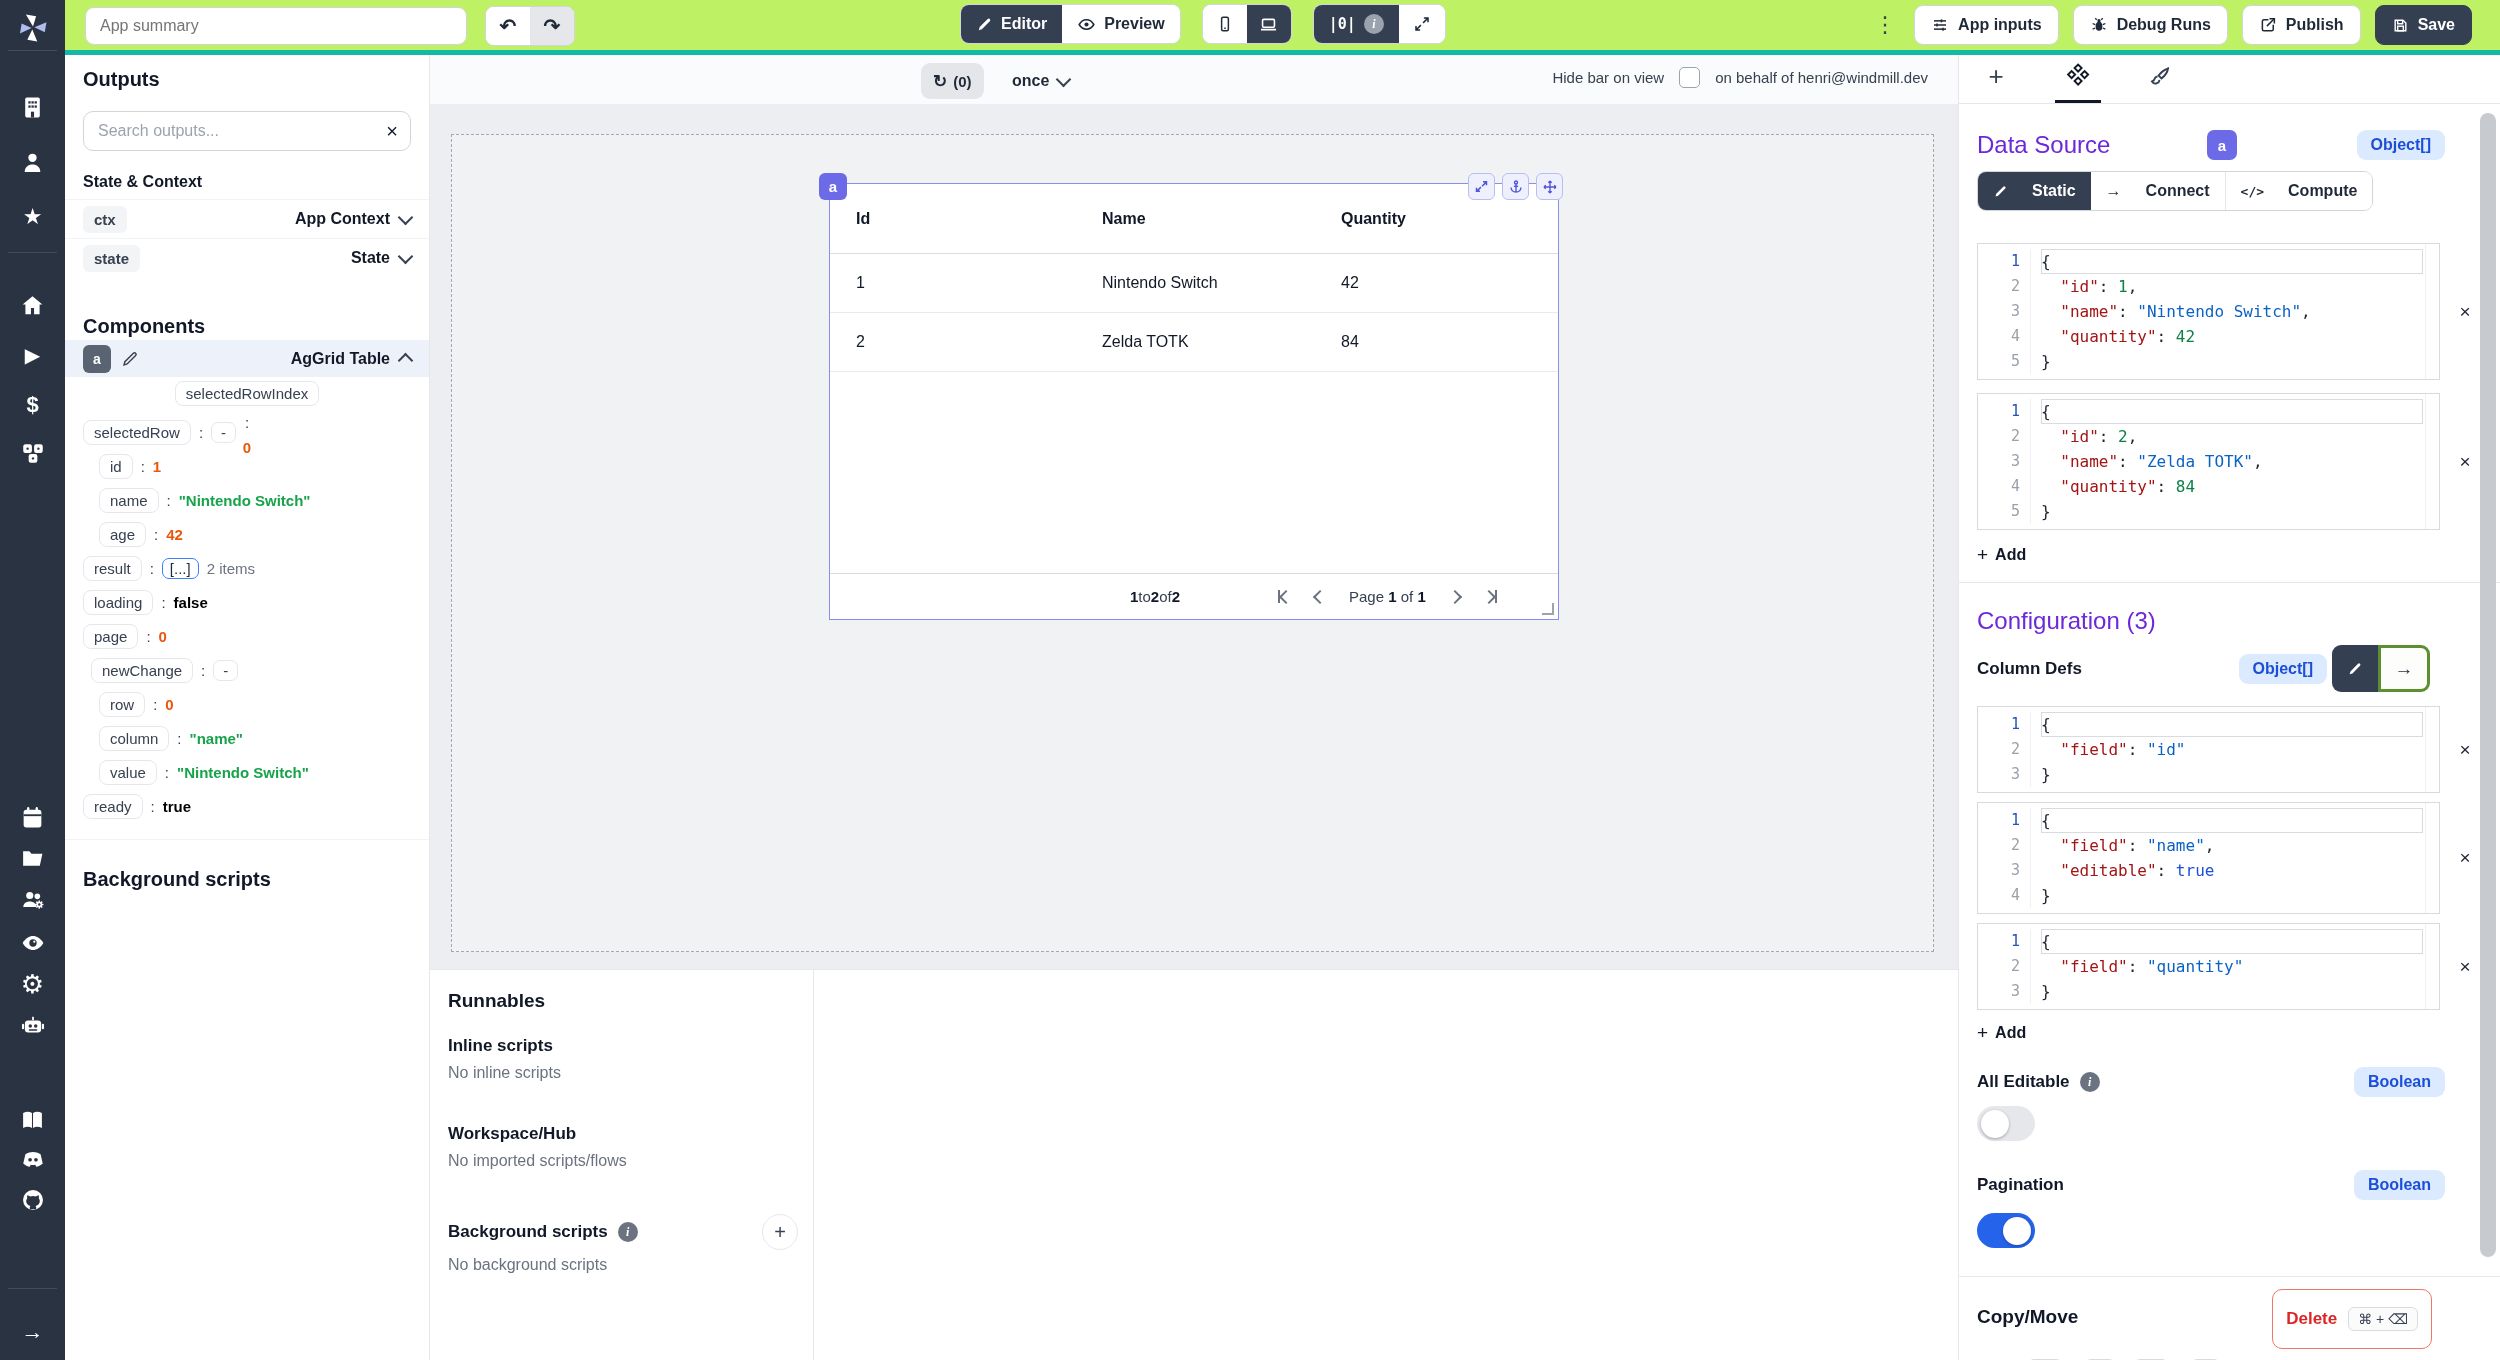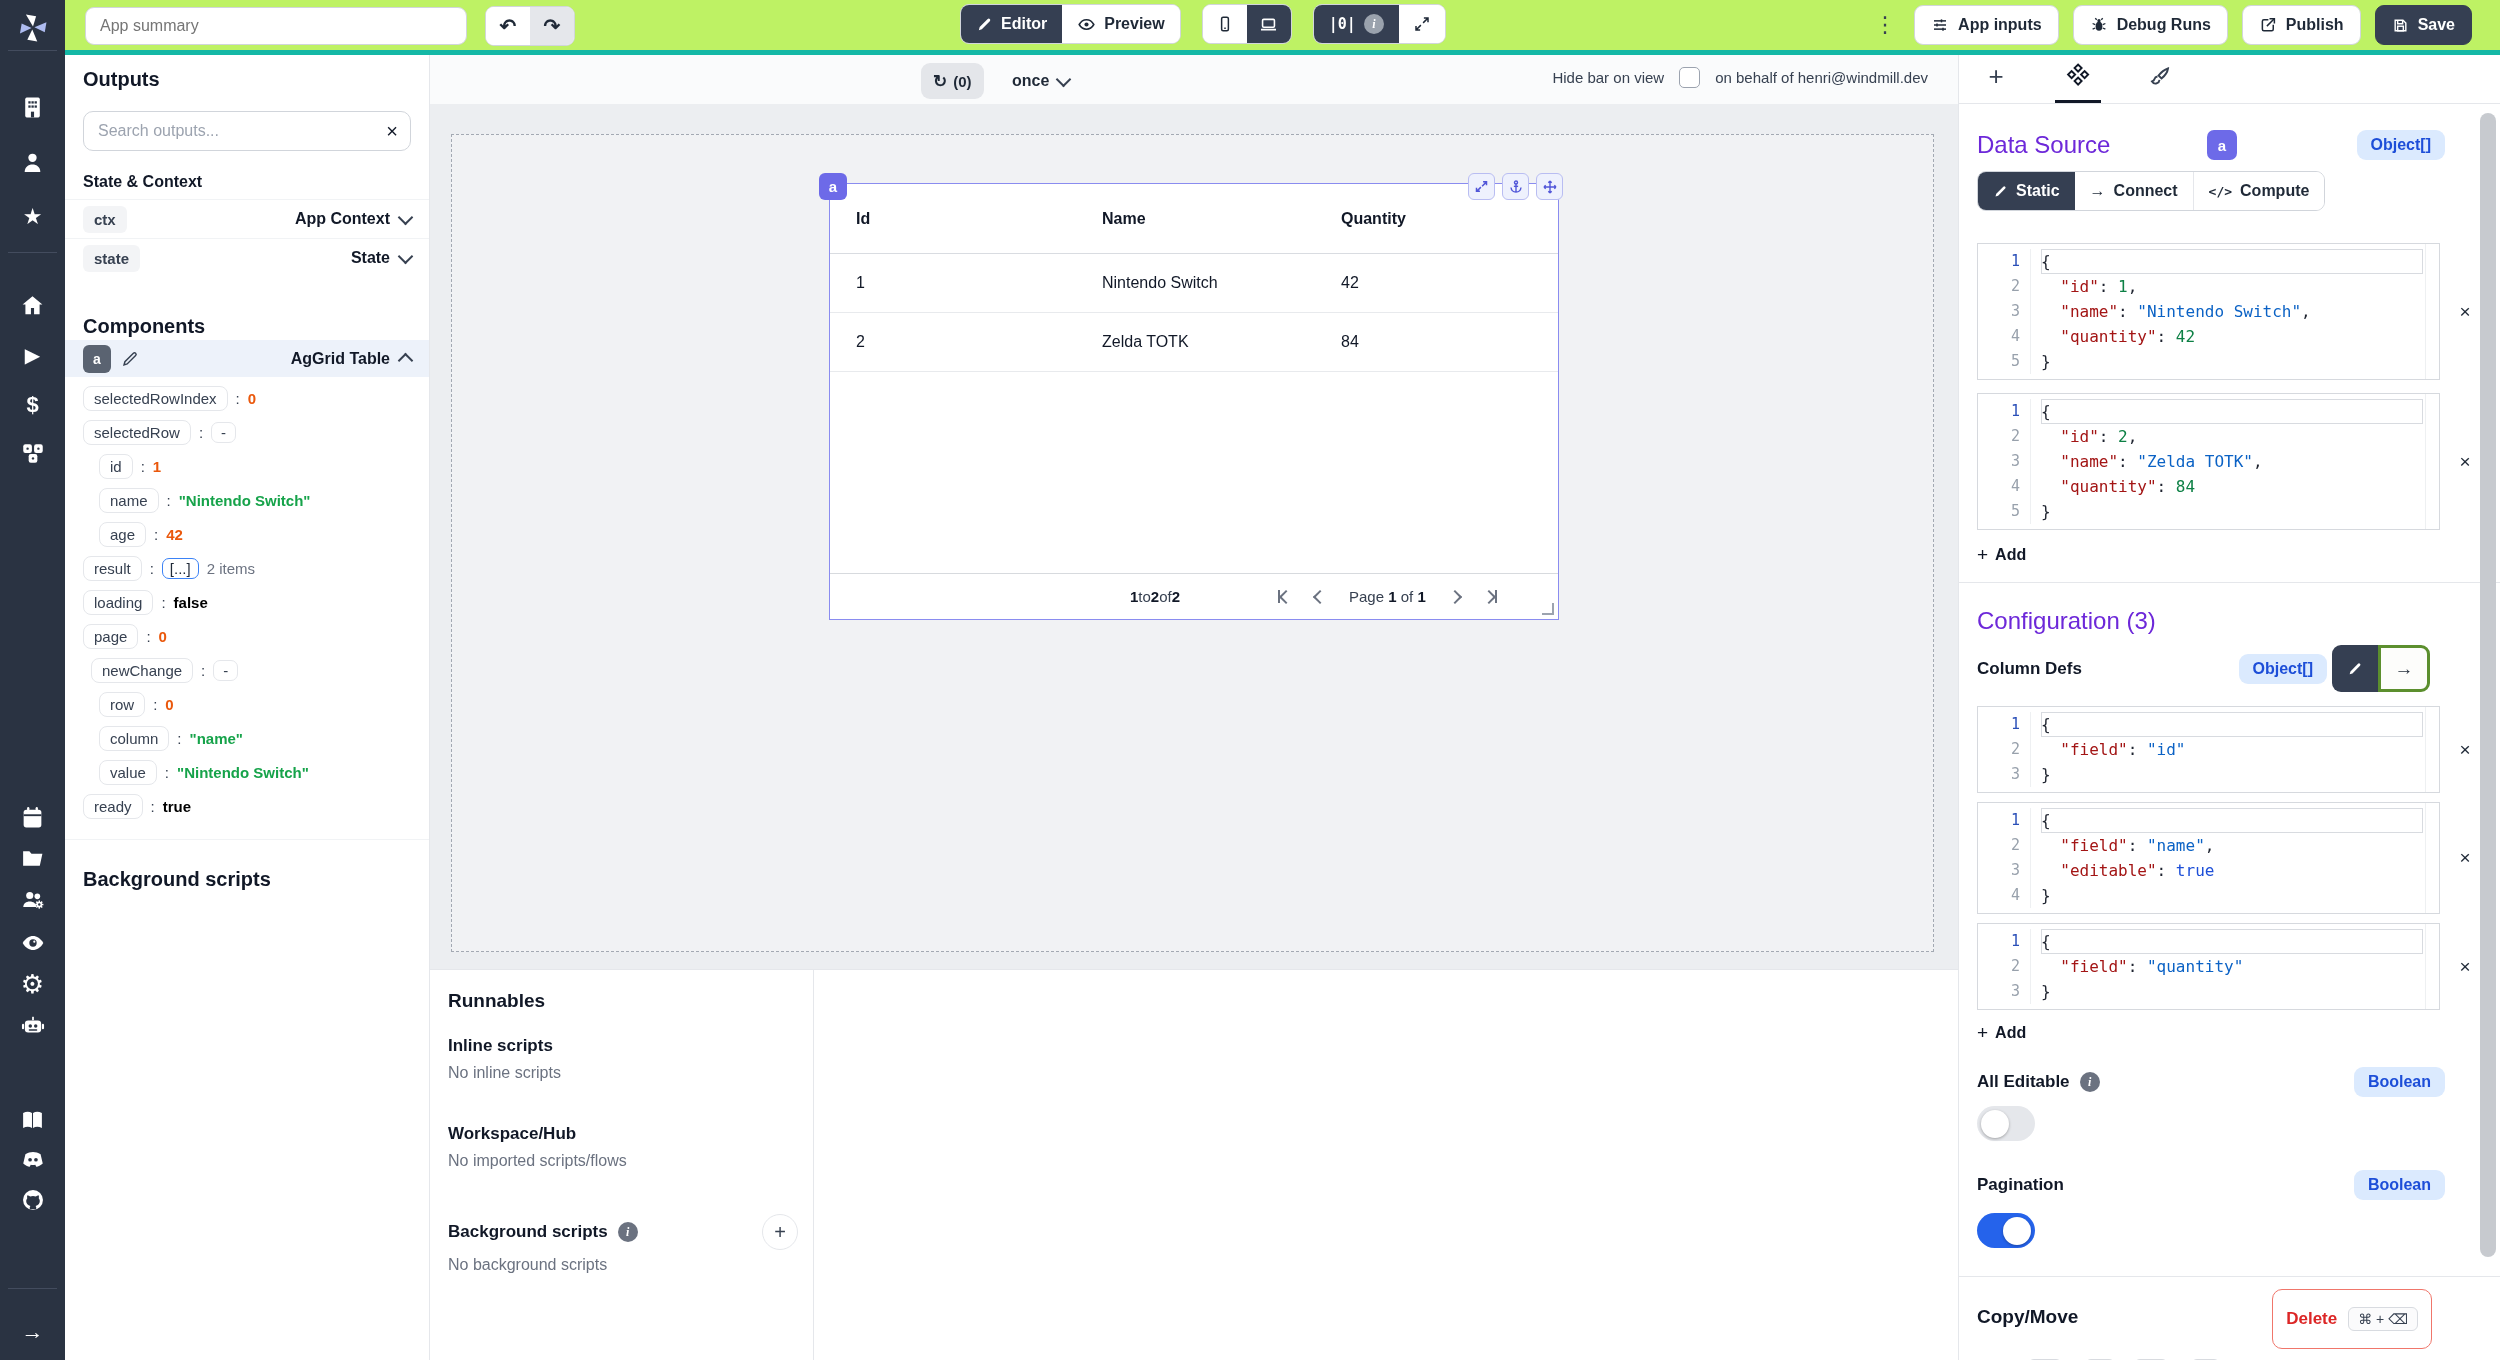--- a/index.html
+++ b/index.html
@@ -106,21 +106,21 @@
   .rtabs{height:54px;border-bottom:1px solid #e5e7eb;display:flex;align-items:stretch;padding-left:14px;gap:36px;box-sizing:border-box}
   .rtab{width:46px;display:flex;align-items:center;justify-content:center;color:#374151;box-sizing:border-box}
   .rtab.active{border-bottom:3px solid #111827}
   .rbody{padding:0 18px}
   .rp-row{display:flex;align-items:center;position:relative}
   .rp-h{font-size:24px;font-weight:400;color:#6d28d9}
   .ds-head{margin-top:24px;height:34px}
   .itag{position:absolute;left:230px;width:30px;height:30px;border-radius:7px;background:#6d6ae8;color:#fff;font-weight:700;font-size:15px;display:flex;align-items:center;justify-content:center}
   .typepill{position:absolute;right:37px;background:#dbeafe;color:#1d4ed8;font-weight:700;font-size:16px;padding:6px 14px;border-radius:9px}
   .modes{margin-top:9px;height:40px;display:inline-flex;border:1px solid #d1d5db;border-radius:9px;overflow:hidden;box-sizing:border-box}
-  .modes>*{display:flex;align-items:center;gap:8px;padding:0 15px;font-size:16px;font-weight:700;color:#1f2937;background:#fff;border-right:1px solid #e5e7eb}
+  .modes>*{display:flex;align-items:center;gap:24px;padding:0 15px;font-size:16px;font-weight:700;color:#1f2937;background:#fff;border-right:1px solid #e5e7eb}
   .modes>*:last-child{border-right:none}
   .modes .on{background:#353f52;color:#fff;border-right:none}
   .mono{font-family:"DejaVu Sans Mono",monospace}
 
   .ce-row{display:flex;align-items:center;gap:8px}
   .code-editor{flex:1;border:1px solid #d6d9de;background:#fff;display:flex;font-family:"DejaVu Sans Mono",monospace;font-size:16px;line-height:25px;padding:5px 0;position:relative}
   .gutter{width:42px;text-align:right;padding-right:10px;color:#98a1ac;font-size:15px}
   .gutter .a{color:#2b50b8}
   .codearea{flex:1;border-left:1px solid #eef0f2;padding:0 16px 0 10px;position:relative}
   .codearea::after{content:'';position:absolute;right:13px;top:-5px;bottom:-5px;width:1px;background:#eef0f2}
@@ -412,21 +412,21 @@
       <span class="ctag">a</span>
       <svg width="18" height="18" viewBox="0 0 24 24" fill="none" stroke="#374151" stroke-width="1.9">
           <path d="M4 20l1.2-4.4L16.5 4.3a2.1 2.1 0 0 1 3 3L8.2 18.6 4 20z"></path>
         </svg>
       <span class="cname">
           <span>AgGrid Table</span>
           <i class="chv up"></i>
         </span>
     </div>
     <div class="olist" id="outputs-list">
-        <div class="orow" style="padding-left: 0px;">
+        <div class="orow" style="padding-left: 0px; flex-direction: column;">
           <span class="opill">selectedRowIndex</span>
           <span class="ocolon">:</span>
           <span class="v-num">0</span>
         </div>
         <div class="orow" style="padding-left: 0px;">
           <span class="opill">selectedRow</span>
           <span class="ocolon">:</span>
           <span class="odash">-</span>
         </div>
         <div class="orow" style="padding-left: 16px;">

